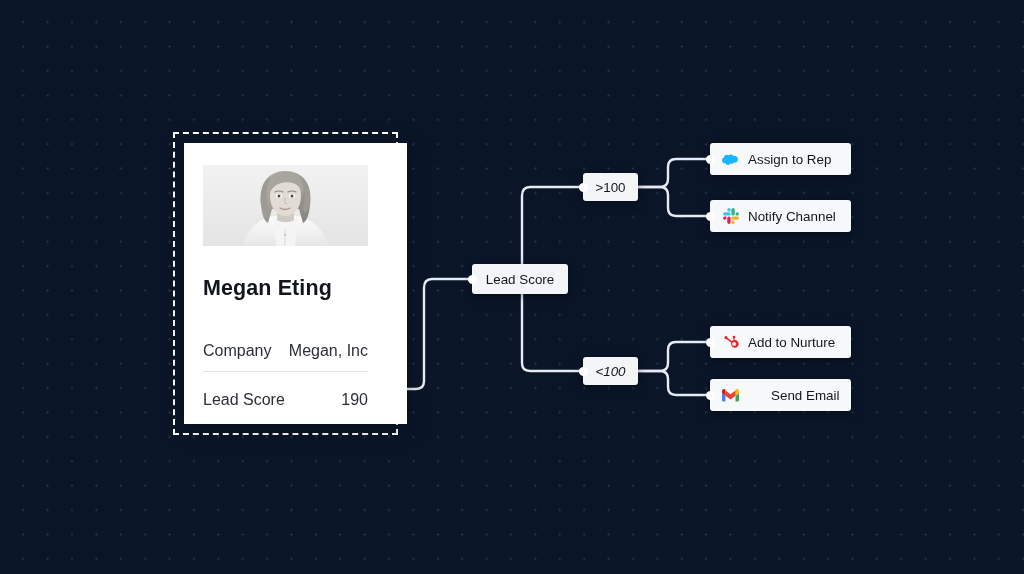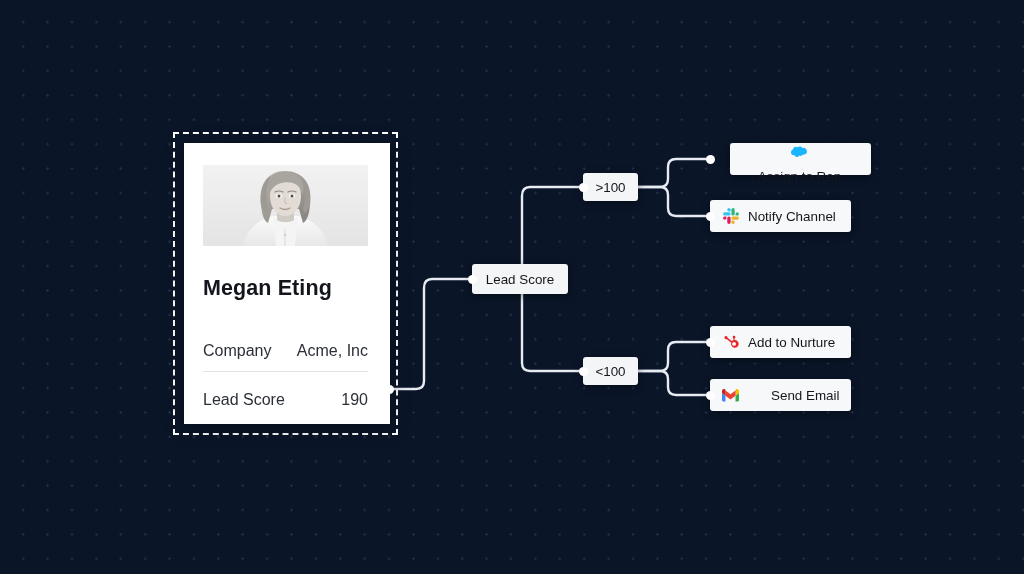--- a/index.html
+++ b/index.html
@@ -61,21 +61,21 @@
     width: 225px;
     height: 303px;
     border: 2px dashed #ffffff;
     box-sizing: border-box;
     z-index: 2;
   }
   #lead-card {
     position: absolute;
     left: 184px;
     top: 143px;
-    width: 206px;
+    width: 223px;
     height: 281px;
     background: #ffffff;
     box-sizing: border-box;
     z-index: 3;
     box-shadow: 0 4px 18px rgba(0,0,0,0.35);
   }
   .card-photo {
     position: absolute;
     left: 19px;
     top: 22px;
@@ -150,30 +150,30 @@
     height: 30px;
     justify-content: center;
   }
   .cond-node {
     width: 55px;
     height: 28px;
     justify-content: center;
     font-size: 13.6px;
   }
   #node-gt100 { left: 583px; top: 173px; }
-  #node-lt100 { left: 583px; top: 357px; }
+  #node-lt100 { left: 583px; top: 357px; font-style: italic; }
 
   .action-node {
     height: 32px;
     padding-left: 12px;
     padding-right: 14px;
     gap: 9px;
     background: #f7f8f9;
   }
-  #node-assign-rep    { left: 730px; top: 143px; width: 141px; flex-direction: column; }
+  #node-assign-rep    { left: 710px; top: 143px; width: 141px; }
   #node-notify-channel{ left: 710px; top: 200px; width: 141px; }
   #node-add-nurture   { left: 710px; top: 326px; width: 141px; }
   #node-send-email    { left: 710px; top: 379px; width: 141px; gap: 32px; }
 
   .node-icon {
     flex: 0 0 auto;
     width: 17px;
     height: 17px;
     display: flex;
     align-items: center;
@@ -261,21 +261,21 @@
 
         <path d="M 58 40 C 57 26 60 16 68 11 C 63 20 62 32 65 44 C 64 50 61 48 58 40 Z" fill="#9d9993"></path>
         <path d="M 107 40 C 108 26 105 16 97 11 C 102 20 103 32 100 44 C 101 50 104 48 107 40 Z" fill="#9d9993"></path>
       </svg>
     </div>
 
     <div class="card-name">Megan Eting</div>
 
     <div class="card-row" id="row-company">
       <span class="k">Company</span>
-      <span class="v">Acme, Inc</span>
+      <span class="v">Megan, Inc</span>
     </div>
 
     <div class="card-divider"></div>
 
     <div class="card-row" id="row-score">
       <span class="k">Lead Score</span>
       <span class="v">190</span>
     </div>
   </div>
 

